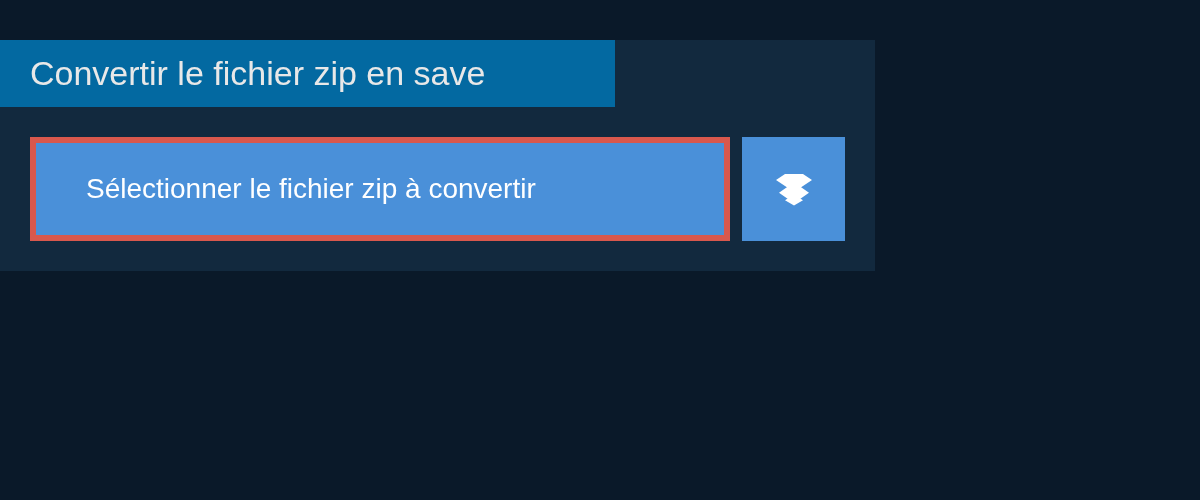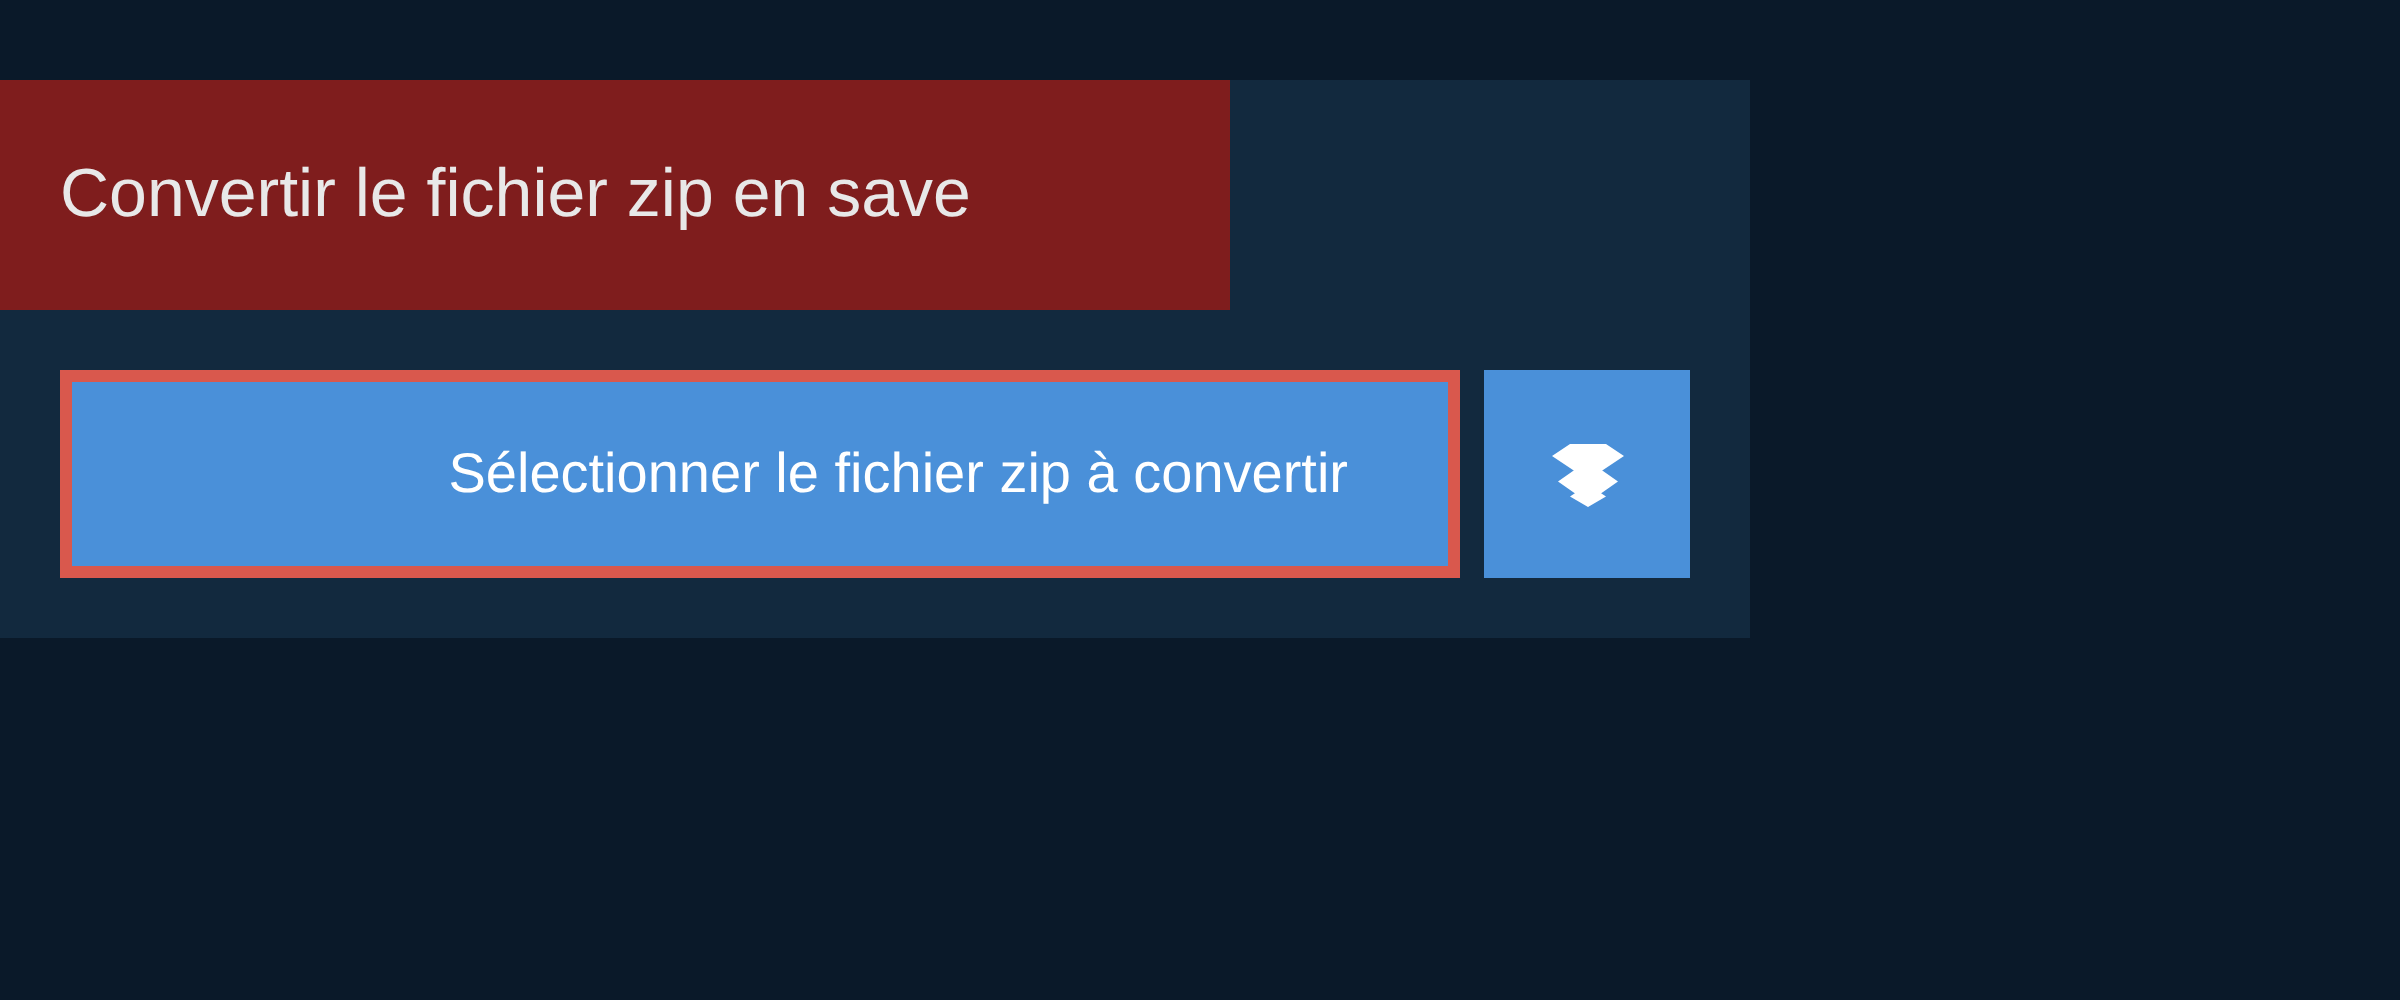--- a/index.html
+++ b/index.html
@@ -14,45 +14,45 @@
       font-family: -apple-system, BlinkMacSystemFont, 'Segoe UI', Arial, sans-serif;
       overflow: hidden;
     }
     .panel {
       background-color: #12293e;
       width: 875px;
       margin-top: 40px;
       position: relative;
     }
     .title-tab {
-      background-color: #7f1d1d;
+      background-color: #0369a1;
       color: #e8e8e8;
       font-size: 34px;
       font-weight: 400;
-      padding: 38px 30px;
+      padding: 14px 30px;
       display: inline-block;
       width: 615px;
     }
     .button-area {
       padding: 30px;
       display: flex;
       gap: 12px;
       align-items: stretch;
     }
     .select-button {
       background-color: #4a90d9;
       border: 6px solid #d9584d;
       color: #ffffff;
       font-size: 28px;
       font-weight: 400;
       padding: 30px 50px;
       cursor: pointer;
       display: flex;
       align-items: center;
-      justify-content: flex-end;
+      justify-content: flex-start;
       flex: 0 0 auto;
       width: 700px;
     }
     .dropbox-button {
       background-color: #4a90d9;
       width: 104px;
       cursor: pointer;
       display: flex;
       align-items: center;
       justify-content: center;

